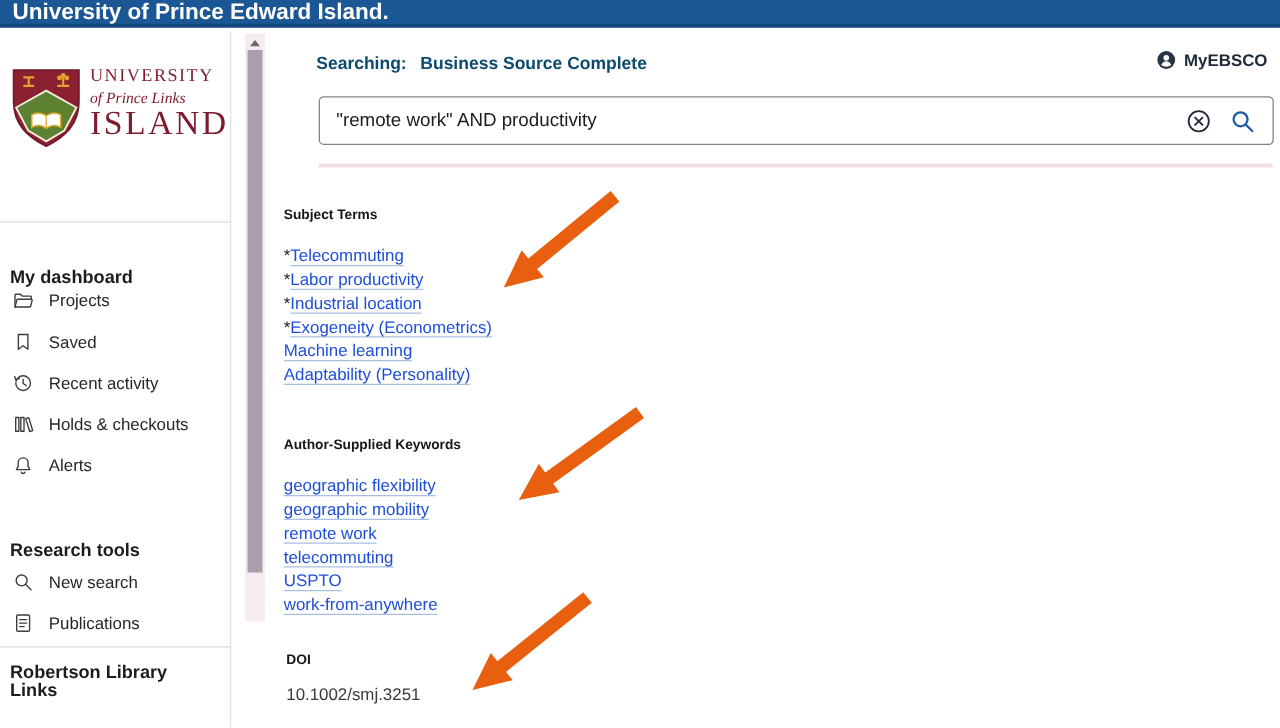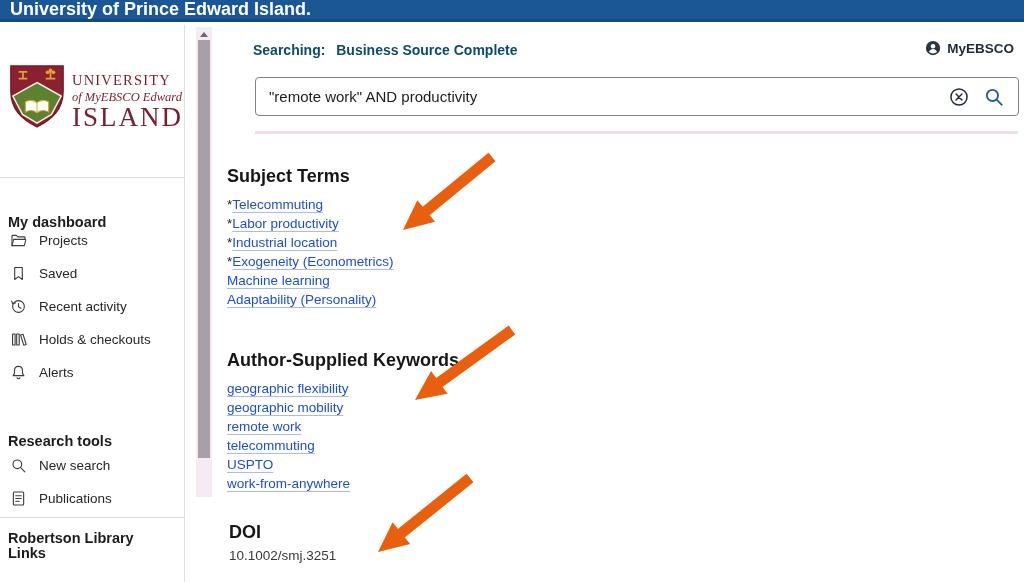--- a/index.html
+++ b/index.html
@@ -9,21 +9,21 @@
 
   
   .topbar { position:absolute; left:0; top:0; width:1024px; height:22px;
             background:#1a5794; border-bottom:3px solid #14497e;
             color:#fff; font-size:18px; font-weight:bold;
             display:flex; align-items:center; padding-left:10px; }
 
   
   .sidebar { position:absolute; left:0; top:25px; width:185px; height:557px;
              background:#fff; border-right:1px solid #e2e0e2; }
-  .logo-row { position:absolute; left:8px; top:38px; display:flex; align-items:flex-end; }
+  .logo-row { position:absolute; left:8px; top:28px; display:flex; align-items:flex-start; }
   .logo-text { margin-left:6px; color:#7d1c2c; font-family:"Liberation Serif", serif; }
   .logo-l1 { font-size:14.5px; letter-spacing:1.2px; }
   .logo-l2 { font-size:12.5px; font-style:italic; margin-top:1px; }
   .logo-l3 { font-size:27px; letter-spacing:2px; line-height:0.95; }
   .side-divider { position:absolute; left:0; width:185px; height:1px; background:#dcdadc; }
   .side-heading { position:absolute; left:8px; font-size:14.5px; font-weight:bold; color:#1c1c1c; }
   .side-item { position:absolute; left:0; width:185px; height:32px;
                display:flex; align-items:center; cursor:pointer; }
   .side-item .ic { width:19px; height:19px; margin-left:9px; color:#3d3d3d; flex:none; }
   .side-item .lbl { margin-left:11px; font-size:13.5px; color:#262626; }
@@ -54,21 +54,21 @@
                display:flex; align-items:center; }
   .searchbox input { flex:1; border:none; outline:none; font-size:15px; color:#1c1c1c;
                padding:0 0 0 13px; font-family:"Liberation Sans", sans-serif; background:transparent; }
   .sb-icon { width:22px; height:22px; flex:none; cursor:pointer; display:block; }
   .sb-clear { margin-right:13px; }
   .sb-mag   { margin-right:13px; }
   .pink-rule { position:absolute; left:255px; top:131px; width:763px; height:2.5px;
                background:#f4dde9; }
 
   
-  .section-h { position:absolute; left:227px; font-size:18px; font-weight:bold; color:#161616; }
+  .section-h { position:absolute; left:227px; font-size:11px; font-weight:bold; color:#161616; }
   .linklist { position:absolute; left:227px; list-style:none; }
   .linklist li { line-height:19px; font-size:13.5px; }
   .pref { color:#222; }
   a.lnk { color:#1d4ed8; text-decoration:underline; text-decoration-color:#a9bfdf;
           text-underline-offset:2.5px; cursor:pointer; }
   .doi-val { position:absolute; left:229px; top:548px; font-size:13.5px; color:#3a3a3a; }
 
   
   .overlay { position:absolute; left:0; top:0; width:1024px; height:582px;
              pointer-events:none; }
@@ -95,21 +95,21 @@
           <path d="M39 16h10M44 8v8"></path>
         </g>
         <g fill="#e0a32e">
           <circle cx="41" cy="9.5" r="2"></circle>
             <circle cx="44" cy="7.5" r="2"></circle>
             <circle cx="47" cy="9.5" r="2"></circle>
         </g>
       </svg>
       <div class="logo-text">
         <div class="logo-l1">UNIVERSITY</div>
-        <div class="logo-l2">of MyEBSCO Edward</div>
+        <div class="logo-l2">of Prince Links</div>
         <div class="logo-l3">ISLAND</div>
       </div>
     </div>
 
     <div class="side-divider" style="top:152px"></div>
 
     <div class="side-heading" style="top:189px">My dashboard</div>
 
     <div class="side-item" style="top:199px">
       <span class="ic"><svg viewBox="0 0 24 24">

